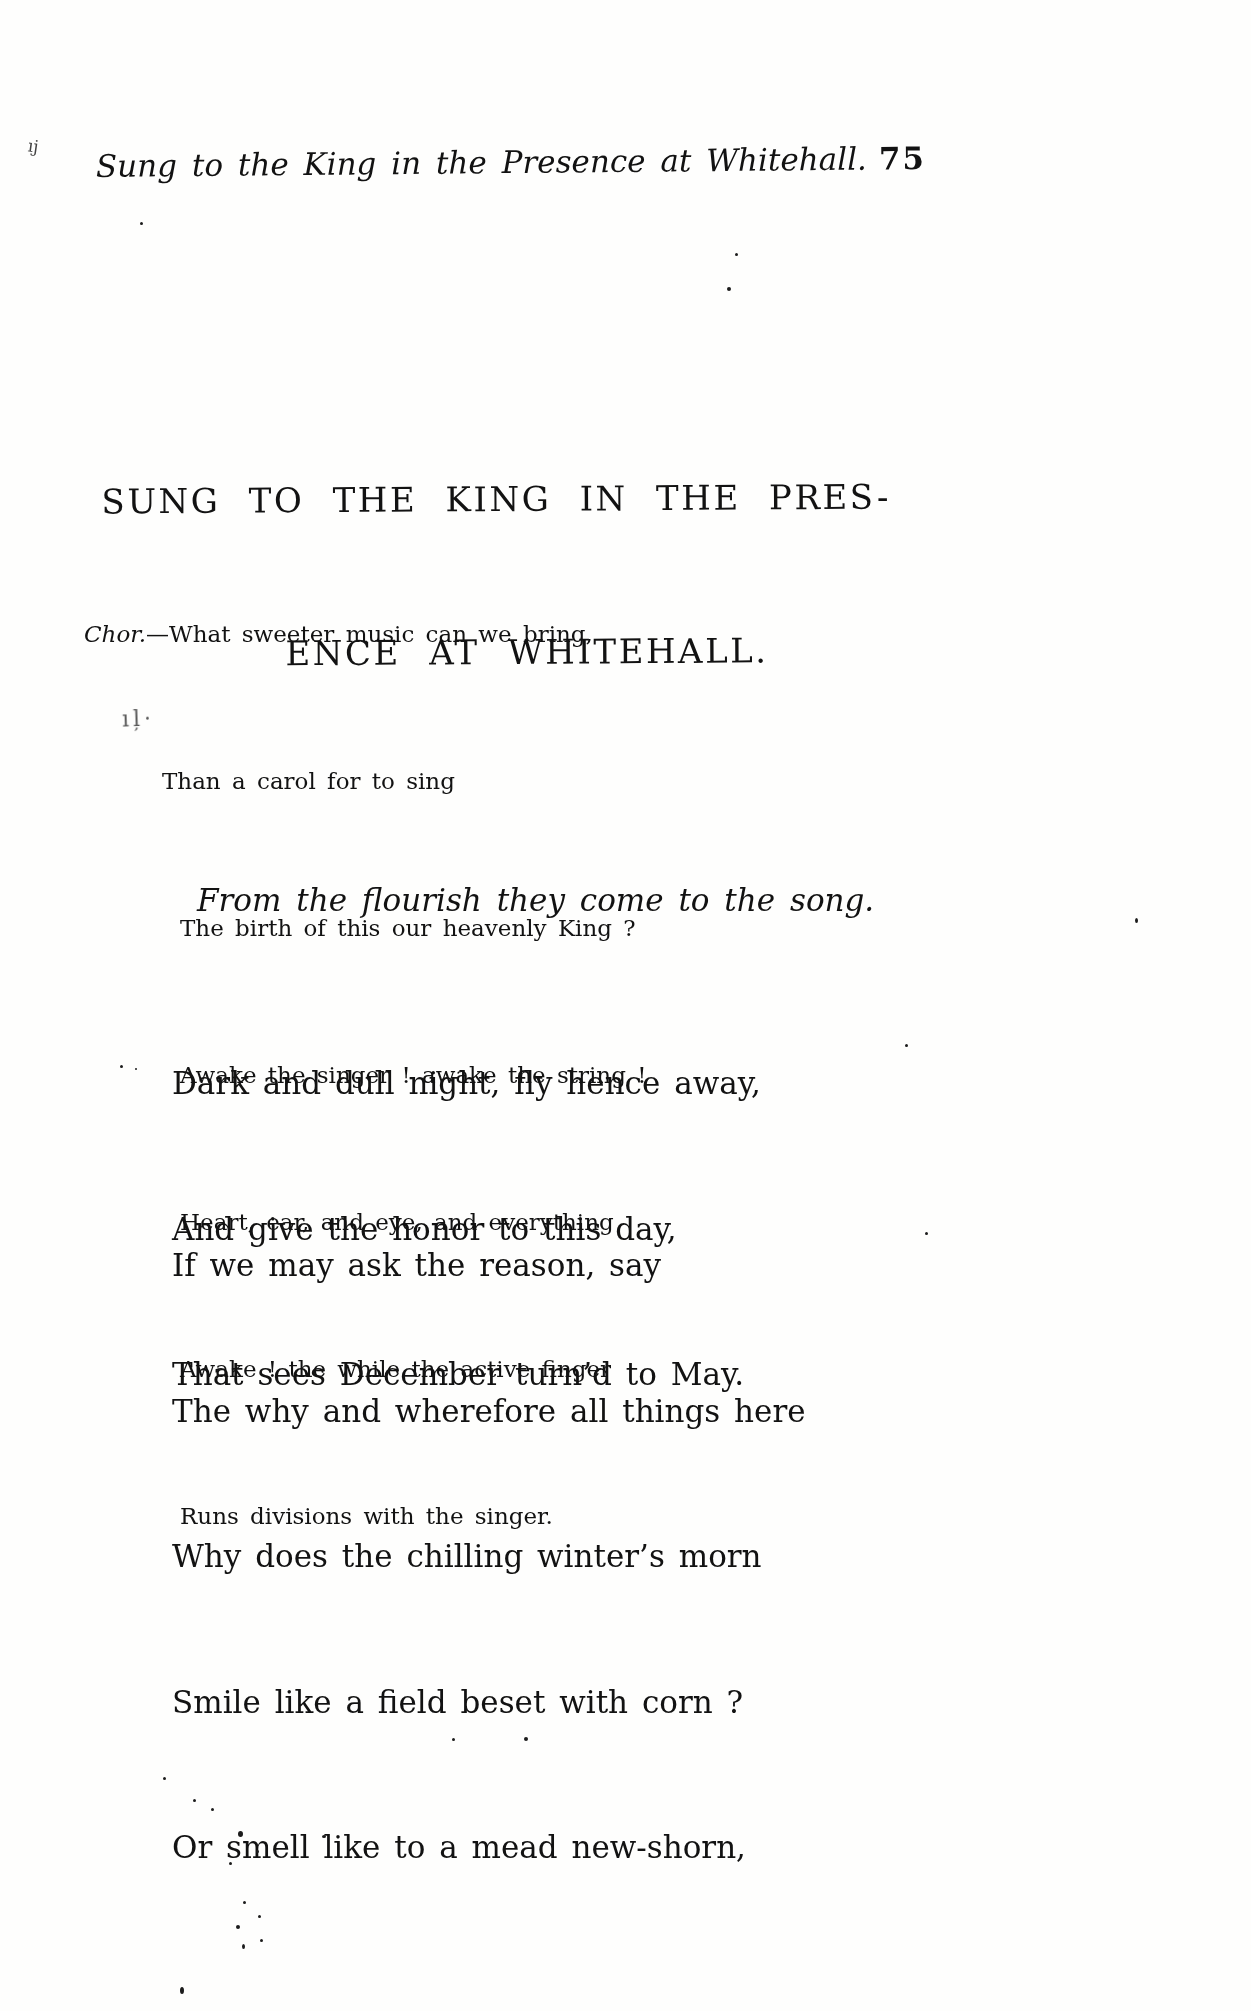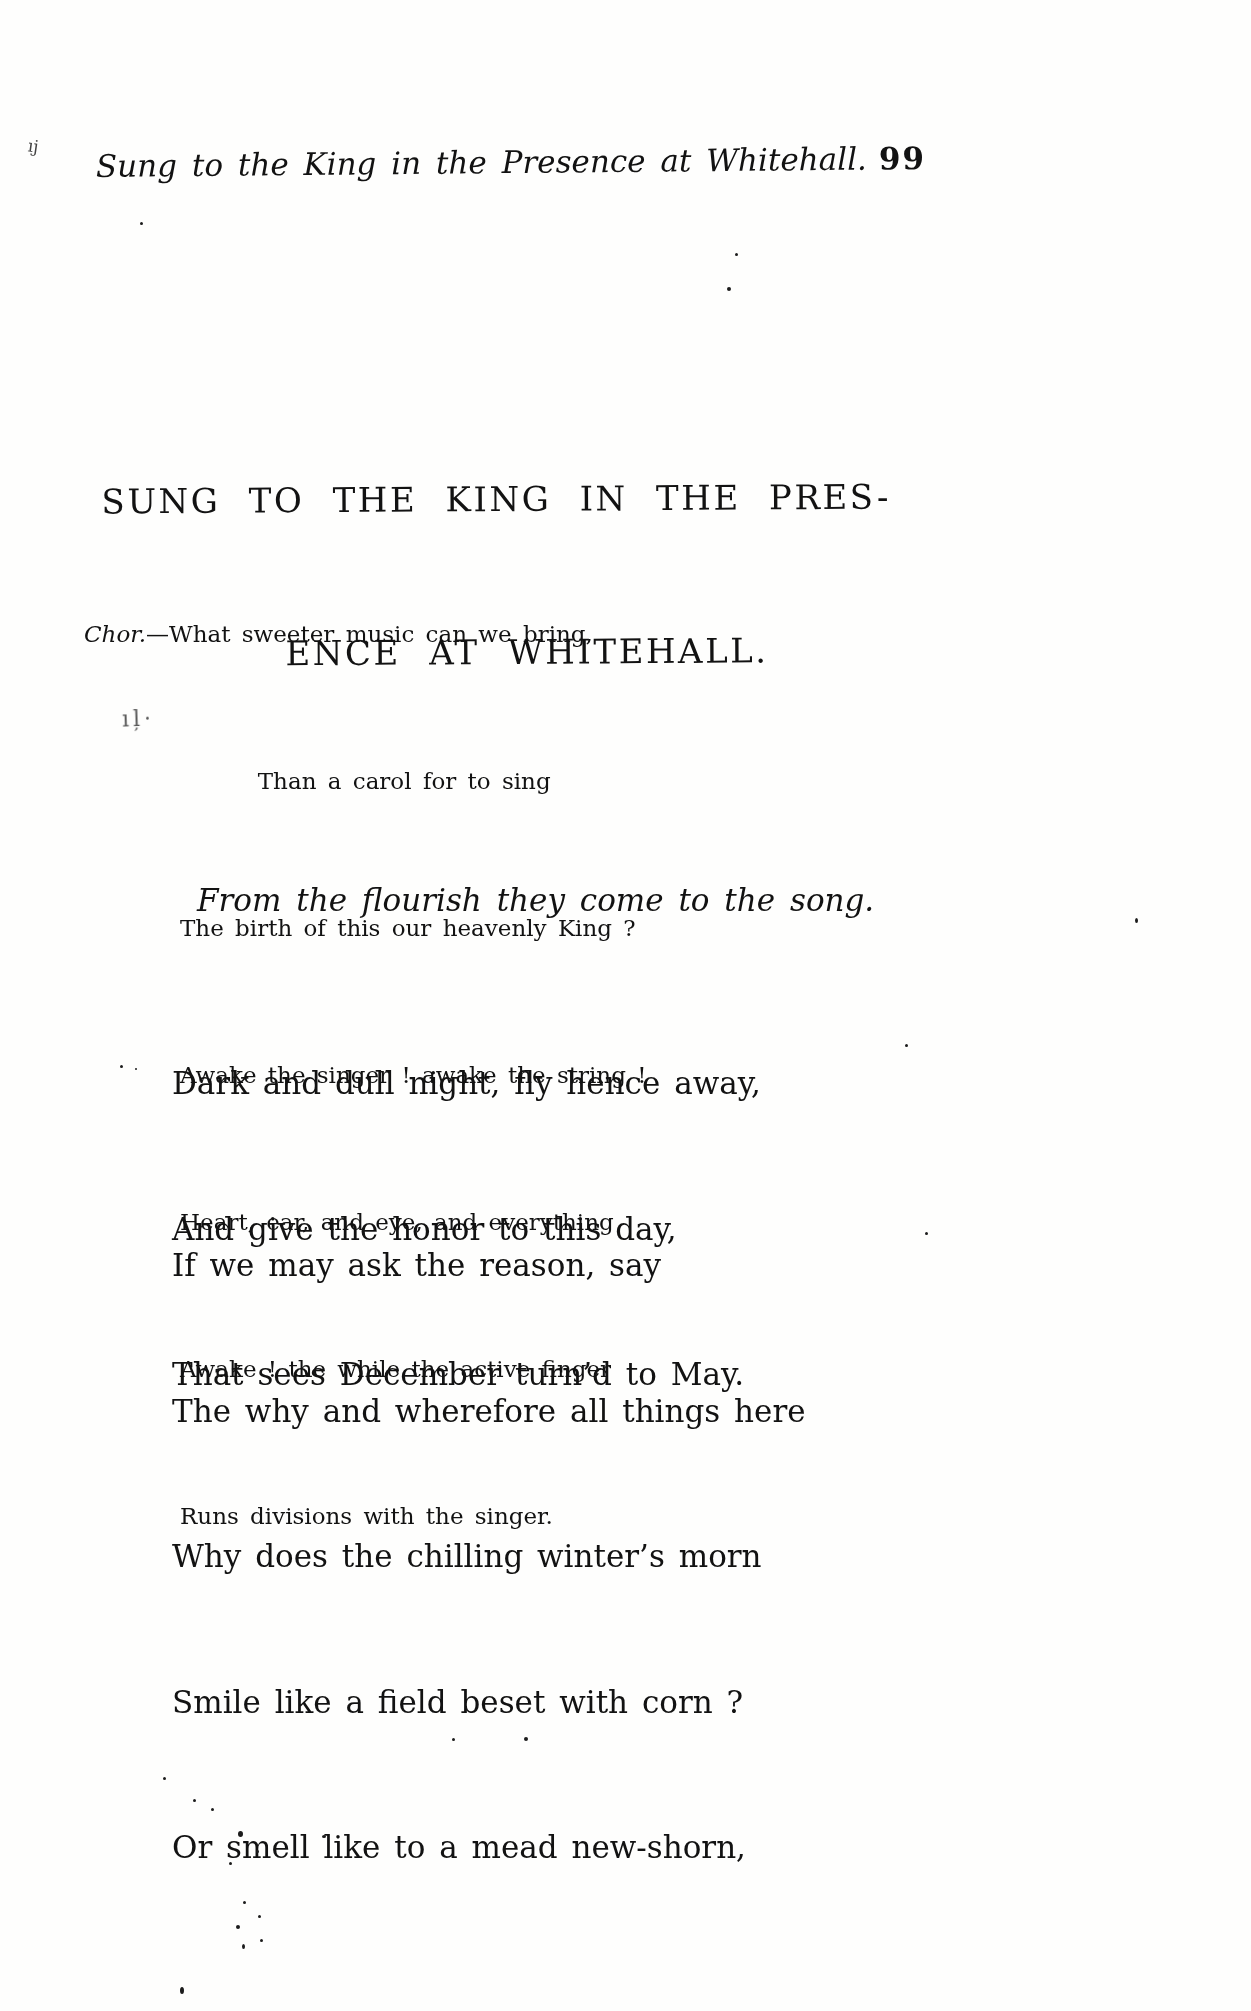--- a/index.html
+++ b/index.html
@@ -37,21 +37,21 @@
   }
   .poem-title .title-line2{margin-left:183px;}
 
   
   .chorus{
     position:absolute;top:512px;left:84px;
     font-size:23px;line-height:49px;
     word-spacing:4px;white-space:pre;
   }
   .chorus .speaker{font-style:italic;}
-  .chorus .indent-deep{margin-left:78px;text-align:center;}
+  .chorus .indent-deep{margin-left:78px;}
   .chorus .indent-body{margin-left:96px;}
 
   
   .stage-direction{
     position:absolute;top:882px;left:197px;
     font-style:italic;font-size:31px;white-space:pre;word-spacing:5px;
   }
 
   .stanza{
     position:absolute;left:172px;
@@ -69,21 +69,21 @@
   .artifact-margin{top:706px;left:122px;font-size:22px;opacity:.75;letter-spacing:4px;
     filter:blur(.4px);transform:rotate(-2deg);}
 </style>
 </head>
 <body>
 
 <div class="page">
 
   <span class="artifact artifact-corner">ıj</span>
 
-  <div class="running-header"><span>Sung to the King in the Presence at Whitehall.</span><span class="page-num">99</span></div>
+  <div class="running-header"><span>Sung to the King in the Presence at Whitehall.</span><span class="page-num">75</span></div>
 
   <div class="poem-title">
     <div class="title-line1">SUNG TO THE KING IN THE PRES-</div>
     <div class="title-line2">ENCE AT WHITEHALL.</div>
   </div>
 
   <div class="chorus">
     <div class="line"><span class="speaker">Chor.</span><span>—What sweeter music can we bring,</span></div>
     <div class="line indent-deep">Than a carol for to sing</div>
     <div class="line indent-body">The birth of this our heavenly King ?</div>

